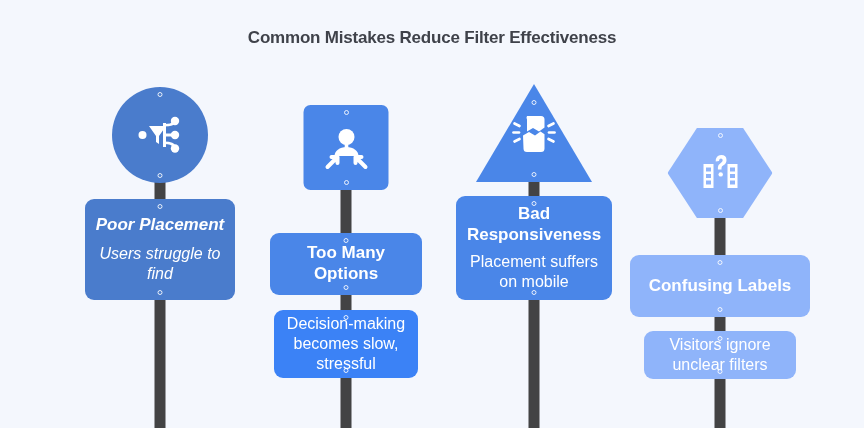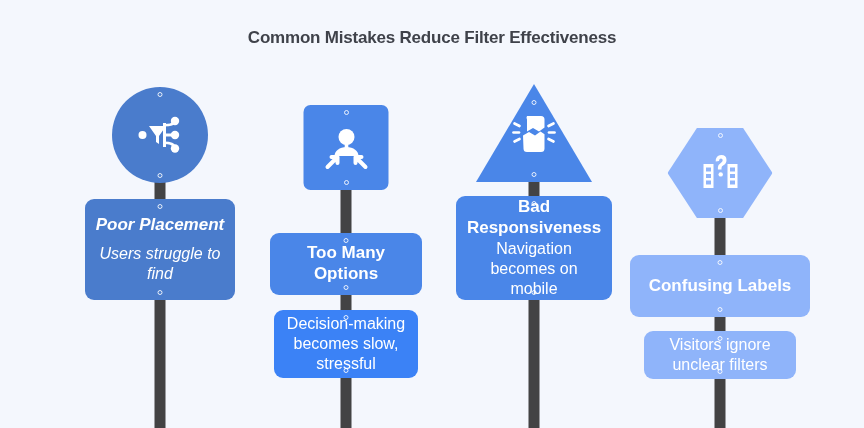--- a/index.html
+++ b/index.html
@@ -208,21 +208,21 @@
         </g>
       </svg>
     </span>
     <span class="rivet bottom"></span>
   </div>
 
   <div class="sign sign-rect" style="top:196px; width:156px; height:104px; background:#4a86e8;">
     <span class="rivet top"></span>
     <div class="sign-title">Bad Responsiveness</div>
     <div class="gap-title-desc"></div>
-    <div class="sign-desc">Navigation becomes on mobile</div>
+    <div class="sign-desc">Placement suffers on mobile</div>
     <span class="rivet bottom"></span>
   </div>
 </div>
 
 <div class="column" style="left:620px;">
 
   <div class="post" style="top:205px; height:223px;"></div>
 
   <div class="sign sign-hex" style="top:128px; width:105px; height:90px; background:#8fb4fa;">
     <span class="rivet top"></span>

